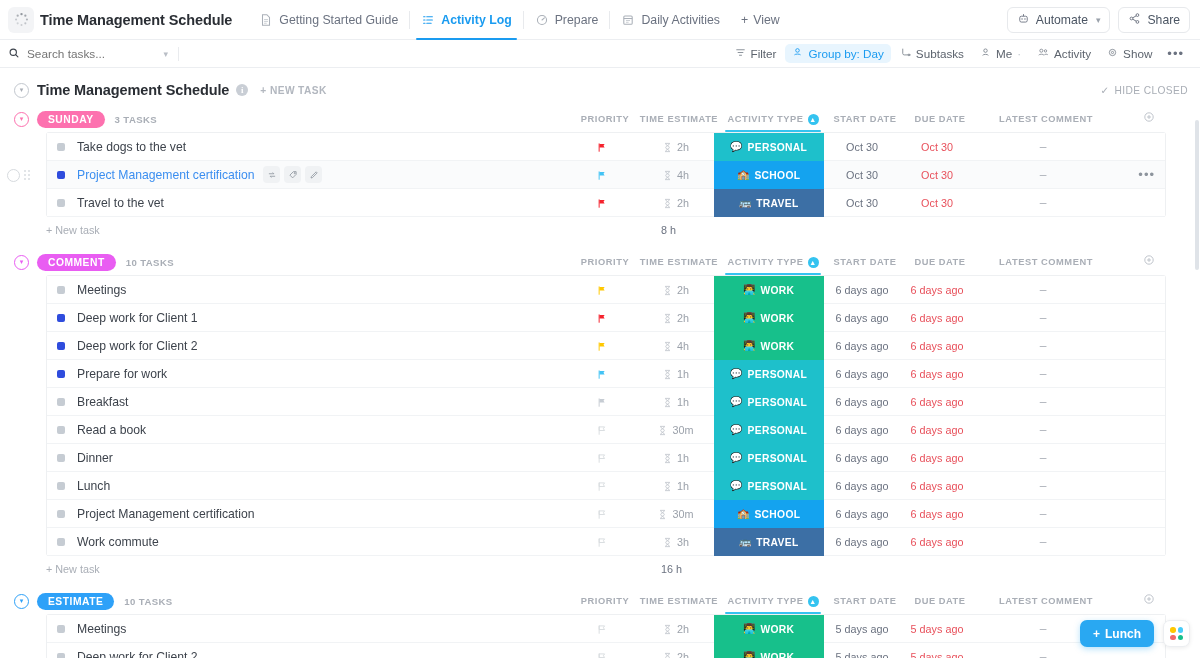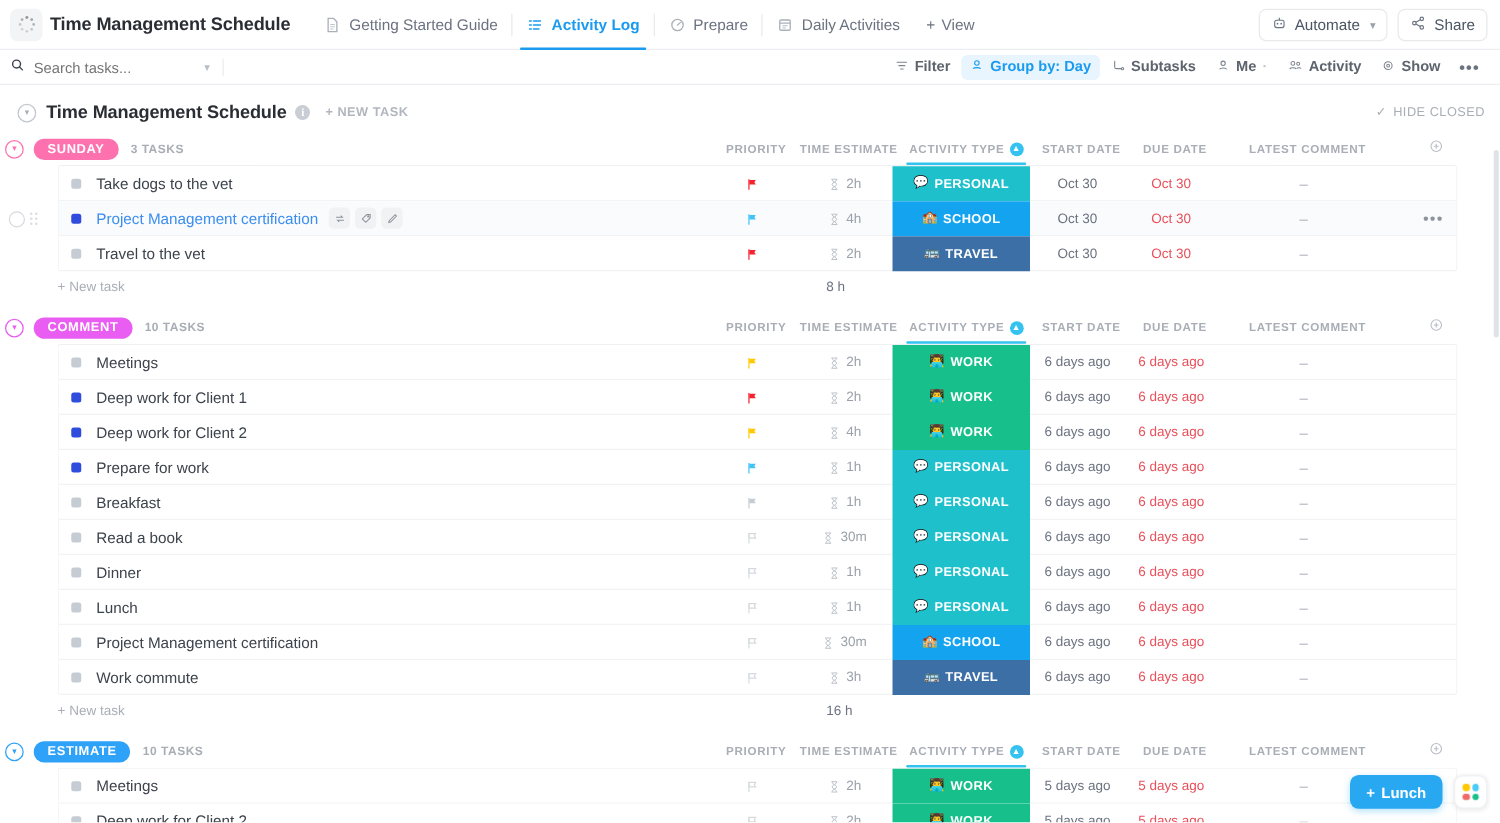--- a/index.html
+++ b/index.html
@@ -60,21 +60,21 @@
     border-bottom: 1px solid #eceef1; padding: 0 10px 0 8px;
     background: #fff;
   }
   .search-wrap { display: flex; align-items: center; gap: 7px; width: 160px; }
   .search-input {
     border: none; outline: none; font-size: 11.8px; color: #9ba1aa;
     font-family: inherit; background: transparent; width: 120px;
   }
   .search-chev { color: #b9bec6; font-size: 9px; margin-left: auto; }
   .ctrl-sep { width: 1px; height: 14px; background: #e9ebee; margin-left: 10px; }
-  .ctrl-right { margin-left: auto; display: flex; align-items: center; gap: 2px; font-weight: bold; }
+  .ctrl-right { margin-left: auto; display: flex; align-items: center; gap: 2px; }
   .ctrl-item {
     display: flex; align-items: center; gap: 5px;
     padding: 3px 7px; border-radius: 5px;
     font-size: 11.7px; color: #5d646e; cursor: pointer; white-space: nowrap;
   }
   .ctrl-item.hl { background: #e8f5fe; color: #1a9bf0; }
   .ctrl-dots { padding: 3px 6px; color: #6b7280; font-size: 13px; letter-spacing:1px; cursor:pointer;}
 
   
   .pagehead {
@@ -97,21 +97,21 @@
     letter-spacing: 0.4px; cursor: pointer; font-weight: 600;
   }
   .hide-closed {
     margin-left: auto; font-size: 10.2px; color: #a9aeb6;
     letter-spacing: 0.4px; display: flex; align-items: center; gap: 5px; cursor: pointer;
   }
 
   
   .scrollarea { height: calc(658px - 40px - 28px - 38px); overflow: hidden; position: relative; }
   .group { margin-bottom: 6px; }
-  .group-head { height: 26px; display: flex; align-items: center; padding-left: 4px; position: relative; }
+  .group-head { height: 26px; display: flex; align-items: center; padding-left: 14px; position: relative; }
   .grp-caret {
     width: 15px; height: 15px; border-radius: 50%; border: 1.4px solid;
     display: flex; align-items: center; justify-content: center;
     font-size: 7px; margin-right: 8px; flex: none;
   }
   .day-badge {
     height: 17px; border-radius: 9px; padding: 0 11px;
     color: #fff; font-size: 10.3px; font-weight: 700; letter-spacing: 0.5px;
     display: flex; align-items: center; white-space: nowrap;
   }

